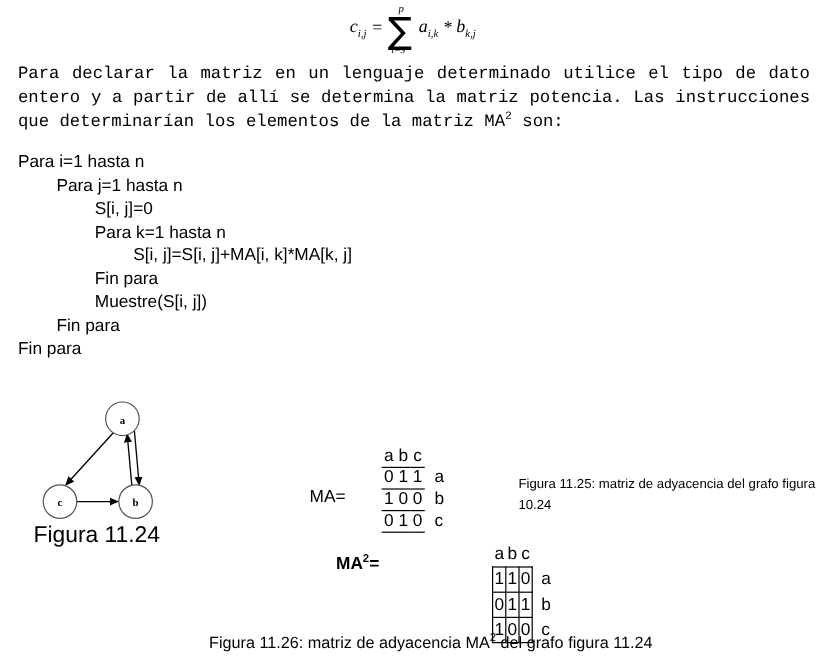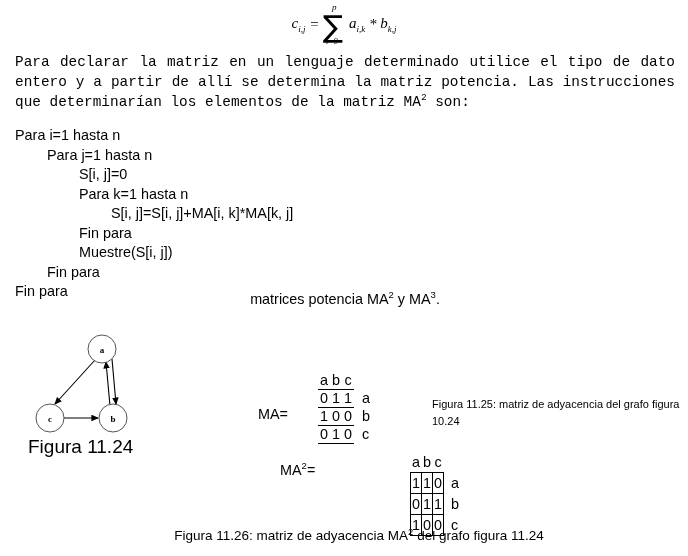--- a/index.html
+++ b/index.html
@@ -164,20 +164,21 @@
   .ma2-block {
     position: absolute;
     left: 280px;
     top: 452px;
   }
   .ma2-label {
     position: absolute;
     left: 0px;
     top: 10px;
     font-size: 14.4px;
+    font-weight: bold;
   }
   .ma2-label sup { font-size: 9.5px; vertical-align: super; line-height: 0; }
   table.ma2 {
     position: absolute;
     left: 130px;
     top: 0px;
     border-collapse: collapse;
     font-size: 14.4px;
   }
   table.ma2 td {
@@ -226,21 +227,20 @@
         Para j=1 hasta n
                 S[i, j]=0
                 Para k=1 hasta n
                         S[i, j]=S[i, j]+MA[i, k]*MA[k, j]
                 Fin para
                 Muestre(S[i, j])
         Fin para
 Fin para</div>
 
 <div class="ejemplo">
-  <span class="l2"><span>matrices potencia MA</span><sup>2</sup><span> y MA</span><sup>3</sup><span>.</span></span>
 </div>
 
 <div class="graph-fig">
   <svg width="150" height="120" viewBox="0 0 150 120">
     <defs>
       <marker id="arrow" markerWidth="7" markerHeight="7" refX="6" refY="3" orient="auto" markerUnits="strokeWidth">
         <path d="M0,0 L7,3 L0,6 z" fill="#000"></path>
       </marker>
     </defs>
 

